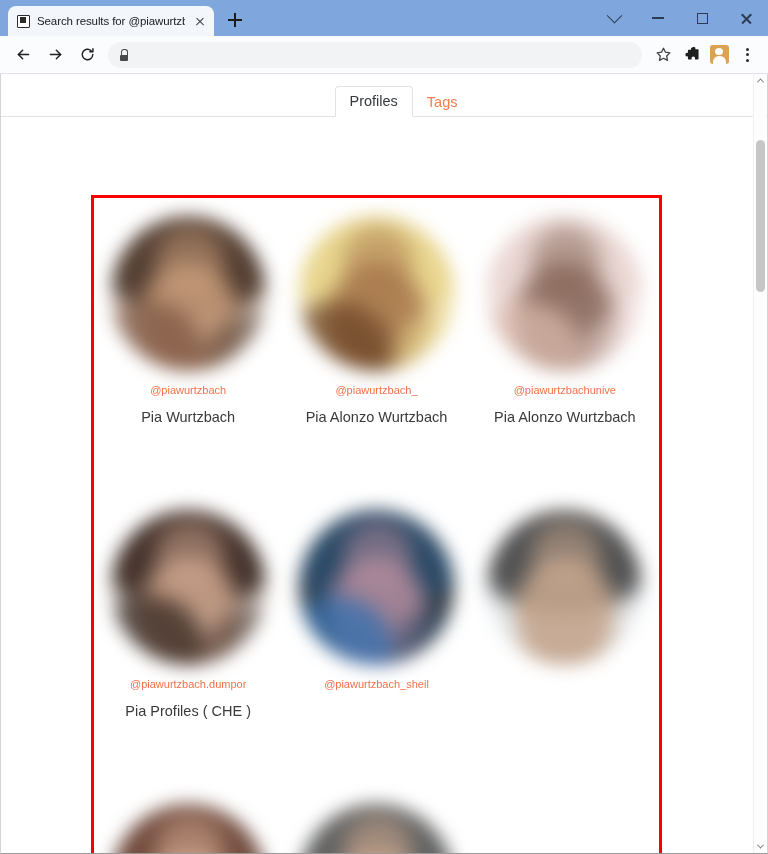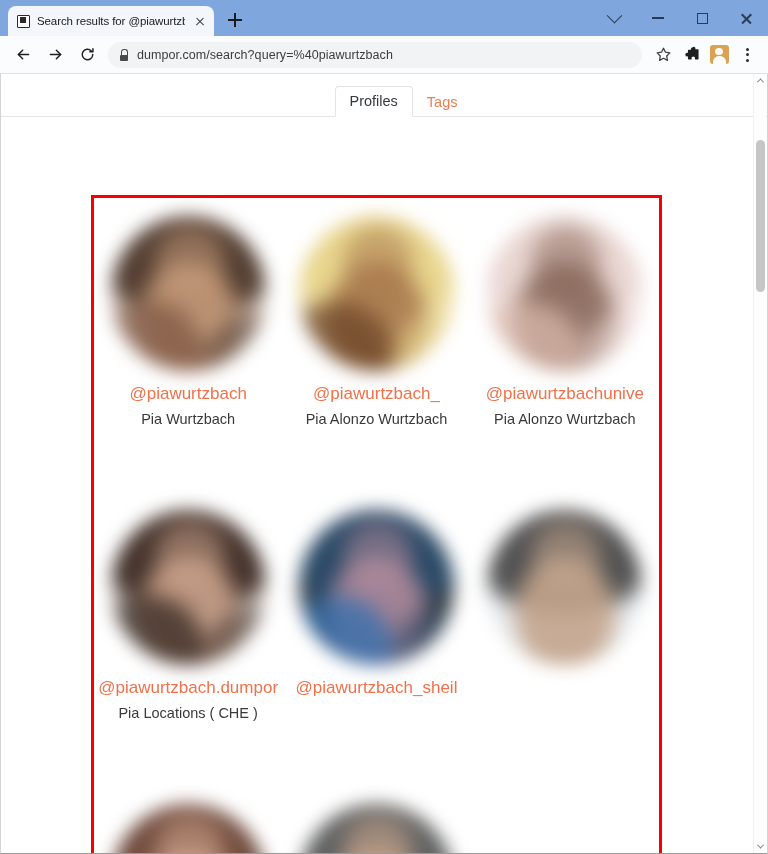--- a/index.html
+++ b/index.html
@@ -360,31 +360,31 @@
     flex: 0 0 155px;
   }
   .avatar .blob {
     position: absolute;
     border-radius: 50%;
     filter: blur(6px);
   }
 
   .handle {
     margin-top: 12px;
-    font-size: 17px;
+    font-size: 11px;
     color: #f2714a;
     white-space: nowrap;
     overflow: hidden;
     max-width: 100%;
     text-align: center;
     line-height: 1.35;
   }
 
   .fullname {
-    margin-top: 3px;
+    margin-top: 9px;
     font-size: 14.5px;
     color: #3a3a3a;
     text-align: left;
     line-height: 1.5;
     max-width: 150px;
     word-wrap: break-word;
   }
 
   .emoji {
     color: #e8266e;
@@ -475,21 +475,20 @@
     </div>
     <div class="nav-btn">
       <svg class="arrow-ico" viewBox="0 0 20 20" fill="none">
         <path d="M16.2 10a6.2 6.2 0 1 1-1.9-4.5" stroke-width="1.7" stroke-linecap="round"></path>
         <path d="M16.4 3.2v3.6h-3.6" stroke-width="1.7" stroke-linecap="round" stroke-linejoin="round"></path>
       </svg>
     </div>
 
     <div class="omnibox">
       <span class="lock-ico"></span>
-      <span class="omnibox-url" title="dumpor.com/search?query=%40piawurtzbach">dumpor.com/search?query=%40piawurtzbach</span>
     </div>
 
     <div class="tb-ico">
       <svg width="17" height="17" viewBox="0 0 20 20" fill="none" stroke="#3c4043" stroke-width="1.5">
         <path d="M10 2.6l2.3 4.7 5.2.76-3.75 3.66.89 5.17L10 14.45l-4.64 2.44.89-5.17L2.5 8.06l5.2-.76z" stroke-linejoin="round"></path>
       </svg>
     </div>
 
     <div class="tb-ico">
       <svg width="17" height="17" viewBox="0 0 20 20" fill="#1f1f1f">
@@ -558,21 +557,21 @@
           </div>
           <div class="profile-card">
             <div class="avatar" style="background: rgb(239, 232, 228);">
               <span class="blob" style="left: -12px; top: -16px; width: 180px; height: 120px; background: rgb(59, 42, 34); opacity: 0.95;"></span>
               <span class="blob" style="left: 28px; top: 46px; width: 100px; height: 118px; background: rgb(201, 161, 138); opacity: 0.9;"></span>
               <span class="blob" style="left: -24px; top: 86px; width: 120px; height: 110px; background: rgb(44, 31, 25); opacity: 0.75;"></span>
               <span class="blob" style="left: 94px; top: 96px; width: 96px; height: 100px; background: rgb(59, 42, 34); opacity: 0.6;"></span>
               <span class="blob" style="left: 44px; top: 10px; width: 70px; height: 70px; background: rgb(201, 161, 138); opacity: 0.55;"></span>
             </div>
             <div class="handle">@piawurtzbach.dumpor</div>
-            <div class="fullname">Pia Locations ( CHE )</div>
+            <div class="fullname">Pia Profiles ( CHE )</div>
           </div>
           <div class="profile-card">
             <div class="avatar" style="background: rgb(61, 59, 54);">
               <span class="blob" style="left: -12px; top: -16px; width: 180px; height: 120px; background: rgb(42, 74, 106); opacity: 0.95;"></span>
               <span class="blob" style="left: 28px; top: 46px; width: 100px; height: 118px; background: rgb(176, 138, 156); opacity: 0.9;"></span>
               <span class="blob" style="left: -24px; top: 86px; width: 120px; height: 110px; background: rgb(47, 111, 176); opacity: 0.75;"></span>
               <span class="blob" style="left: 94px; top: 96px; width: 96px; height: 100px; background: rgb(42, 74, 106); opacity: 0.6;"></span>
               <span class="blob" style="left: 44px; top: 10px; width: 70px; height: 70px; background: rgb(176, 138, 156); opacity: 0.55;"></span>
             </div>
             <div class="handle">@piawurtzbach_sheil</div>

